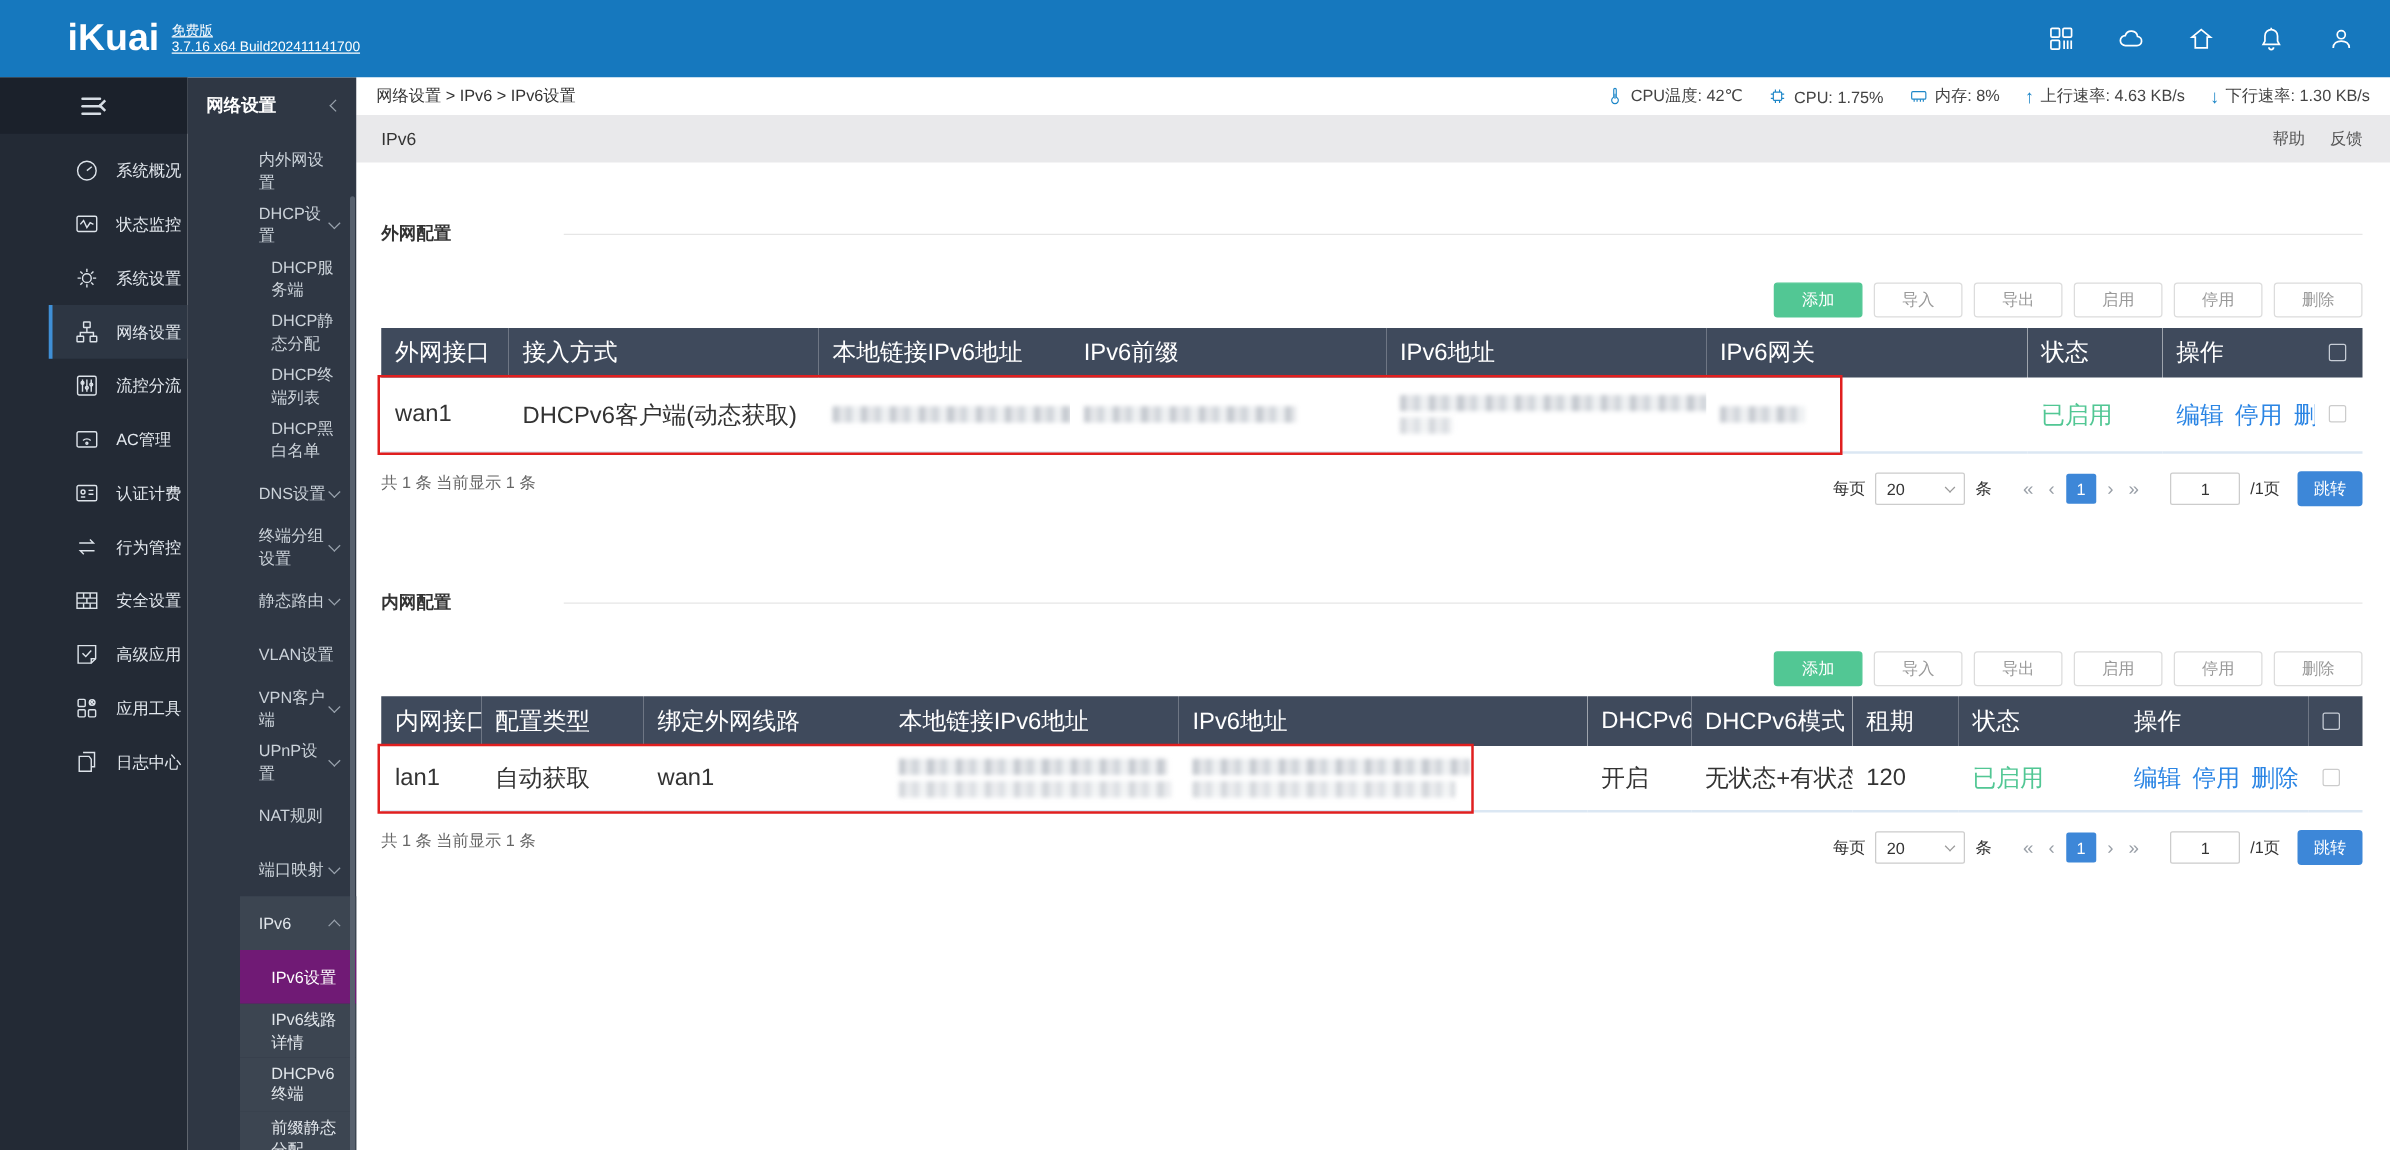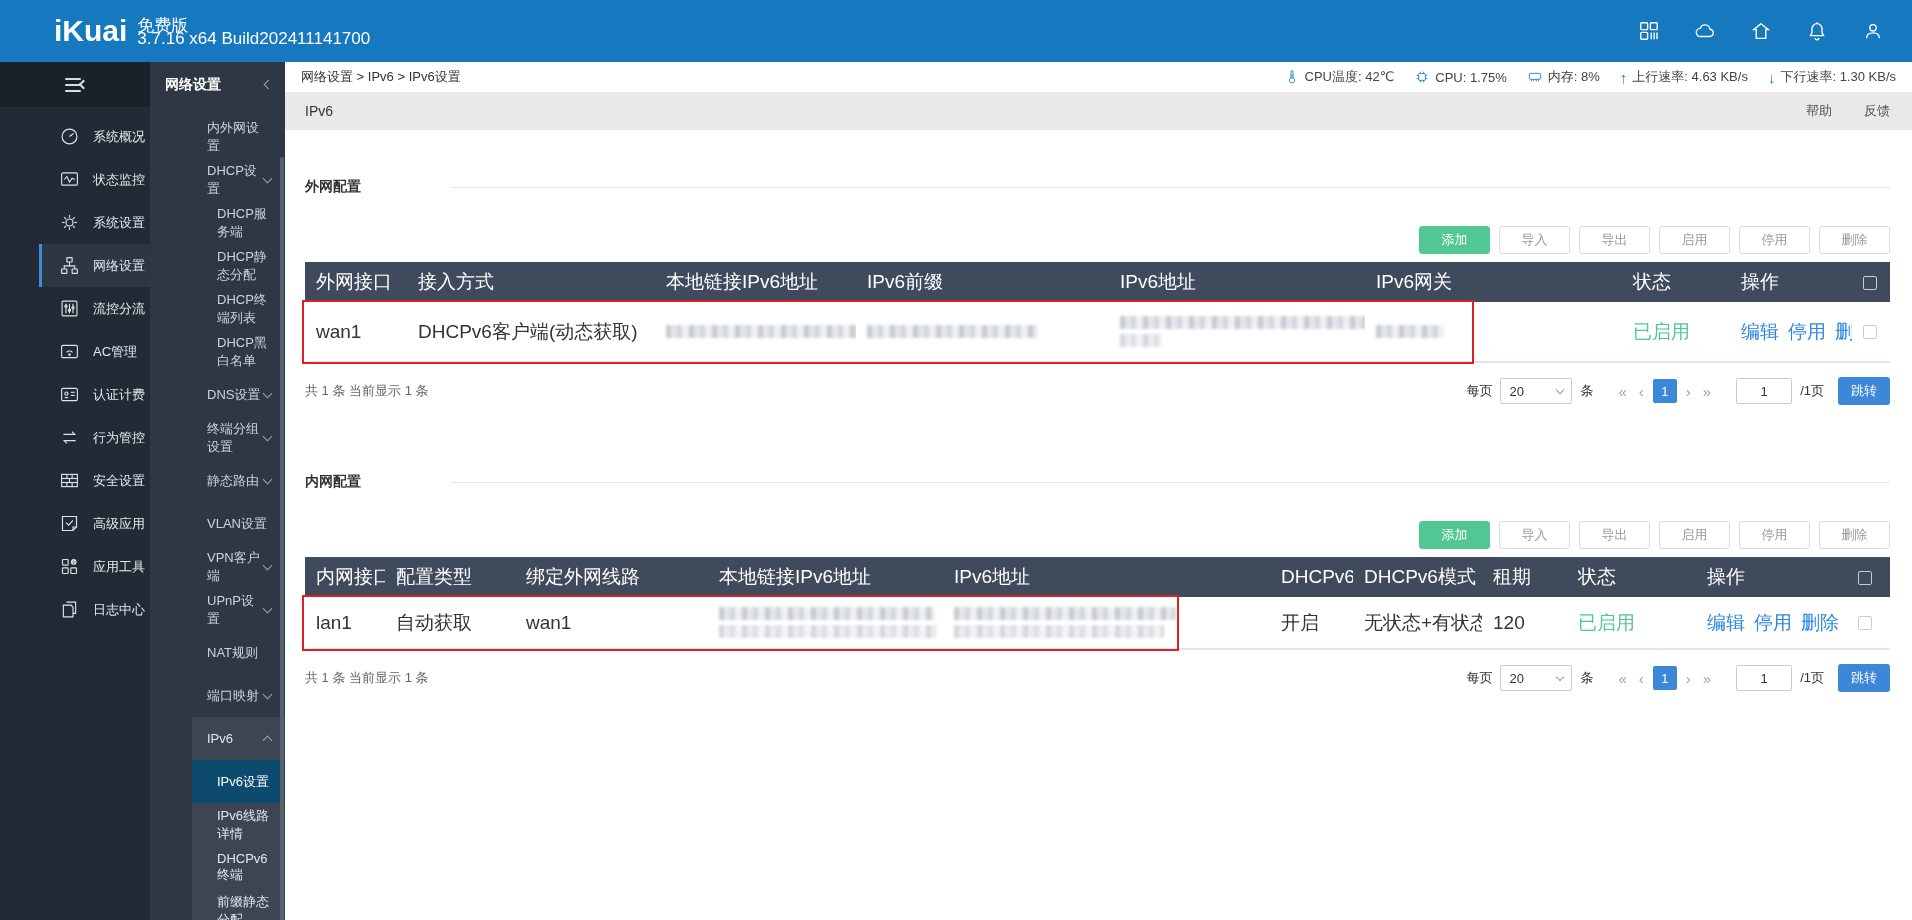--- a/index.html
+++ b/index.html
@@ -4,21 +4,21 @@
 <style>
   * { margin:0; padding:0; box-sizing:border-box; }
   html,body { width:1912px; height:920px; overflow:hidden;
     font-family:"Liberation Sans","DejaVu Sans",sans-serif; background:#fff; }
 
   
   .topbar { height:62px; background:#1678be; display:flex; align-items:center;
     justify-content:space-between; padding:0 28px 0 54px; color:#fff; }
   .brand { display:flex; align-items:flex-end; gap:10px; }
   .brand .logo { font-size:30px; font-weight:bold; letter-spacing:0px; line-height:30px; }
-  .brand .ver { font-size:17px; line-height:13px; padding-bottom:1px; }
+  .brand .ver { font-size:11px; line-height:13px; padding-bottom:1px;text-decoration:underline; }
   .topbar-icons { display:flex; align-items:center; gap:34px; }
   .tb-icon { width:22px; height:22px; cursor:pointer; }
   .tb-icon svg { width:22px; height:22px; stroke:#fff; fill:none; stroke-width:1.5; }
 
   
   .frame { display:flex; height:870px; }
 
   
   .nav1 { width:150px; background:#232a35; flex:none; color:#e3e8ee; }
   .nav1-head { height:45px; background:#1b212b; display:flex; align-items:center; justify-content:center; cursor:pointer; }
@@ -38,37 +38,37 @@
     padding:0 13px 0 15px; color:#fff; font-size:14px; font-weight:bold; }
   .chev { width:7px; height:7px; border-left:1.6px solid #9aa3ae; border-bottom:1.6px solid #9aa3ae; flex:none; }
   .chev.left { transform:rotate(45deg); cursor:pointer; }
   .chev.down { transform:rotate(-45deg); margin-top:-3px; }
   .chev.up { transform:rotate(135deg); margin-top:3px; }
   .nav2-items { margin-top:8px;margin-left:42px; }
   .nav2-item { height:43px; display:flex; align-items:center; justify-content:space-between;
     padding:0 14px 0 15px; font-size:13px; cursor:pointer; }
   .nav2-item.indent { padding-left:25px; }
   .nav2-item.group { background:#3c4551; color:#e2e7ec; }
-  .nav2-item.selected { background:#0c4a6e; color:#fff; }
+  .nav2-item.selected { background:#701a75; color:#fff; }
   .nav2-scroll { position:absolute; top:95px; bottom:0; right:1px; width:4px;
     background:#57606d; border-radius:2px; cursor:pointer; }
 
   
   .main { flex:1; display:flex; flex-direction:column; background:#fff; min-width:0; }
   .infobar { height:30px; display:flex; align-items:center; justify-content:space-between;
     padding:0 16px; font-size:13px; color:#333; }
   .crumb { cursor:pointer; }
   .metrics { display:flex; align-items:center; gap:20px; color:#444; }
   .metric { display:flex; align-items:center; gap:5px; }
   .metric svg { width:16px; height:16px; stroke:#1e87c8; fill:none; stroke-width:1.4; }
   .metric .uarrow { color:#1e87c8; font-size:15px; }
   .titlebar { height:38px; background:#e9e9eb; display:flex; align-items:center;
     justify-content:space-between; padding:0 22px 0 20px; }
   .titlebar .pg { font-size:14px; color:#333; }
-  .titlebar .links { display:flex; gap:32px; font-size:13px; color:#555; }
+  .titlebar .links { display:flex; gap:20px; font-size:13px; color:#555; }
   .titlebar .links span { cursor:pointer; }
 
   .content { padding:48px 22px 0 20px; }
   .section { display:flex; align-items:center; }
   .section .st { font-size:14px; font-weight:bold; color:#333; width:146px; flex:none; }
   .section .sl { flex:1; height:1px; background:#e6e6e6; }
   .toolbar { display:flex; justify-content:flex-end; gap:9px; margin-top:30px; }
   .btn { height:28px; min-width:71px; padding:0 10px; font-size:13px; border-radius:3px;
     background:#fff; border:1px solid #dcdcdc; color:#999; display:flex; align-items:center;
     justify-content:center; cursor:pointer; }
@@ -87,21 +87,21 @@
     border-radius:2px; background:transparent; cursor:pointer; vertical-align:middle; }
   tbody .cb { border-color:#ccc; background:#fff; }
   .mosaic { display:block; height:13px; border-radius:1px;
     background:repeating-linear-gradient(90deg,#c6cad0 0 5px,#e4e6e9 5px 11px,#d2d6db 11px 16px,#eef0f2 16px 23px);
     filter:blur(1.6px); }
   .mosaic.l2 { margin-top:5px; opacity:.75; }
   .redbox { position:absolute; border:2px solid #e01f1f; pointer-events:none; }
   .redbox.b1 { left:-3px; top:38px; width:1172px; height:64px; }
   .redbox.b2 { left:-3px; top:38px; width:877px; height:56px; }
 
-  .pager { display:flex; align-items:center; justify-content:space-between; margin-top:14px; }
+  .pager { display:flex; align-items:flex-start; justify-content:space-between; margin-top:14px; }
   .pager .sum { font-size:13px; color:#666; }
   .pgr { display:flex; align-items:center; gap:8px; font-size:13px; color:#333; }
   .sel { width:72px; height:26px; border:1px solid #ccc; border-radius:2px; display:flex;
     align-items:center; justify-content:space-between; padding:0 8px; cursor:pointer; background:#fff; }
   .sel .caret { width:6px; height:6px; border-left:1.4px solid #999; border-bottom:1.4px solid #999;
     transform:rotate(-45deg); margin-top:-3px; }
   .arr { color:#9aa0a8; font-size:15px; cursor:pointer; padding:0 3px; }
   .arrgrp { display:flex; align-items:center; gap:6px; margin-left:14px; }
   .pnum { width:24px; height:24px; background:#3d87d8; color:#fff; border-radius:2px;
     display:flex; align-items:center; justify-content:center; cursor:pointer; }

